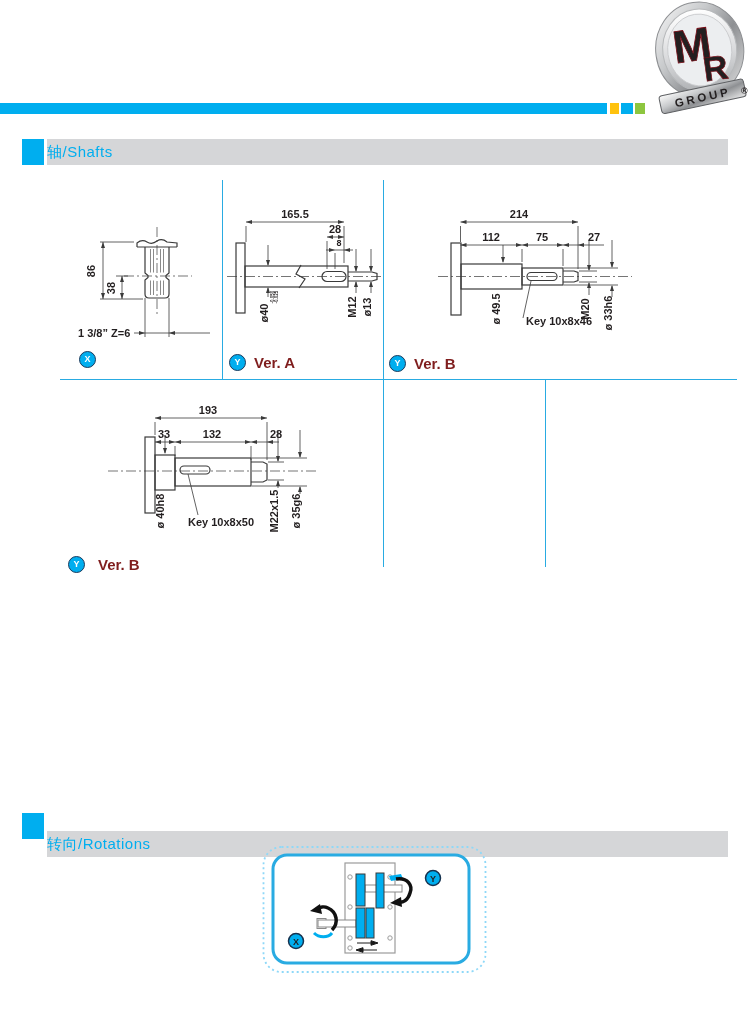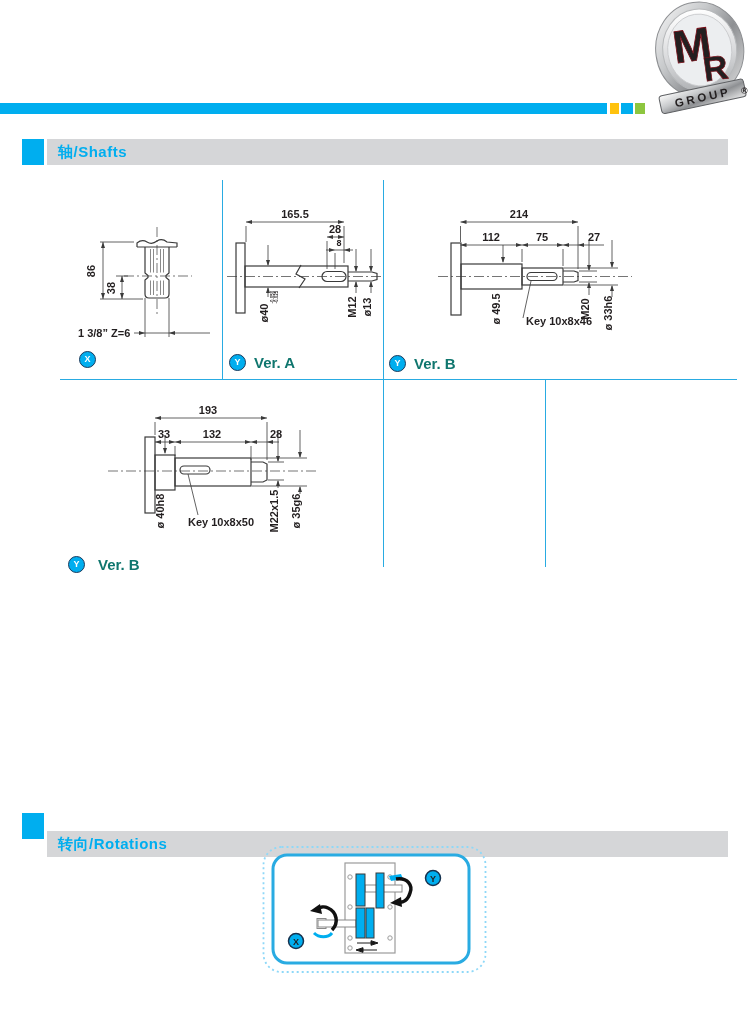--- a/index.html
+++ b/index.html
@@ -6,27 +6,27 @@
   .page{position:relative;width:750px;height:1032px;background:#fff;overflow:hidden;
         font-family:"Liberation Sans",sans-serif;}
   .abs{position:absolute;}
   .topbar-main{left:0;top:103px;width:607px;height:11px;background:#00AEEF;}
   .sq{top:103px;height:11px;}
   .sq-y{left:610px;width:9px;background:#FFC20E;}
   .sq-c{left:621px;width:12px;background:#00AEEF;}
   .sq-g{left:635px;width:10px;background:#8DC63F;}
   .sec-square{width:22px;height:26px;background:#00AEEF;}
   .sec-bar{width:681px;height:26px;background:#d5d6d8;}
-  .sec-title{display:block;padding-left:11px;line-height:26px;color:#00AEEF;
-             font-size:15px;font-weight:bold;letter-spacing:.5px;white-space:nowrap;}
+  .sec-title{display:block;line-height:26px;color:#00AEEF;
+             font-size:15px;font-weight:normal;letter-spacing:.5px;white-space:nowrap;}
   .gline{background:#29ABE2;}
   .badge{width:15px;height:15px;border-radius:50%;background:#00AEEF;
          border:1.5px solid #1b3a5c;color:#fff;font-weight:bold;font-size:9px;
          line-height:14px;text-align:center;box-sizing:content-box;}
-  .verlabel{color:#0f766e;font-size:15px;font-weight:bold;white-space:nowrap;}
+  .verlabel{color:#7f1d1d;font-size:15px;font-weight:bold;white-space:nowrap;}
   svg text{font-family:"Liberation Sans",sans-serif;fill:#231f20;}
   .dimtxt{font-size:11px;font-weight:bold;}
   .dimtxt-s{font-size:9px;font-weight:bold;}
   .toltxt{font-size:4.5px;font-weight:bold;}
   .part{fill:none;stroke:#3a3a3a;stroke-width:1.2;}
   .inner{fill:none;stroke:#3a3a3a;stroke-width:.6;}
   .dim{fill:none;stroke:#3a3a3a;stroke-width:.8;}
   .ah{fill:#3a3a3a;stroke:none;}
   .cl{fill:none;stroke:#3a3a3a;stroke-width:.7;stroke-dasharray:10 3 2 3;}
 </style>

